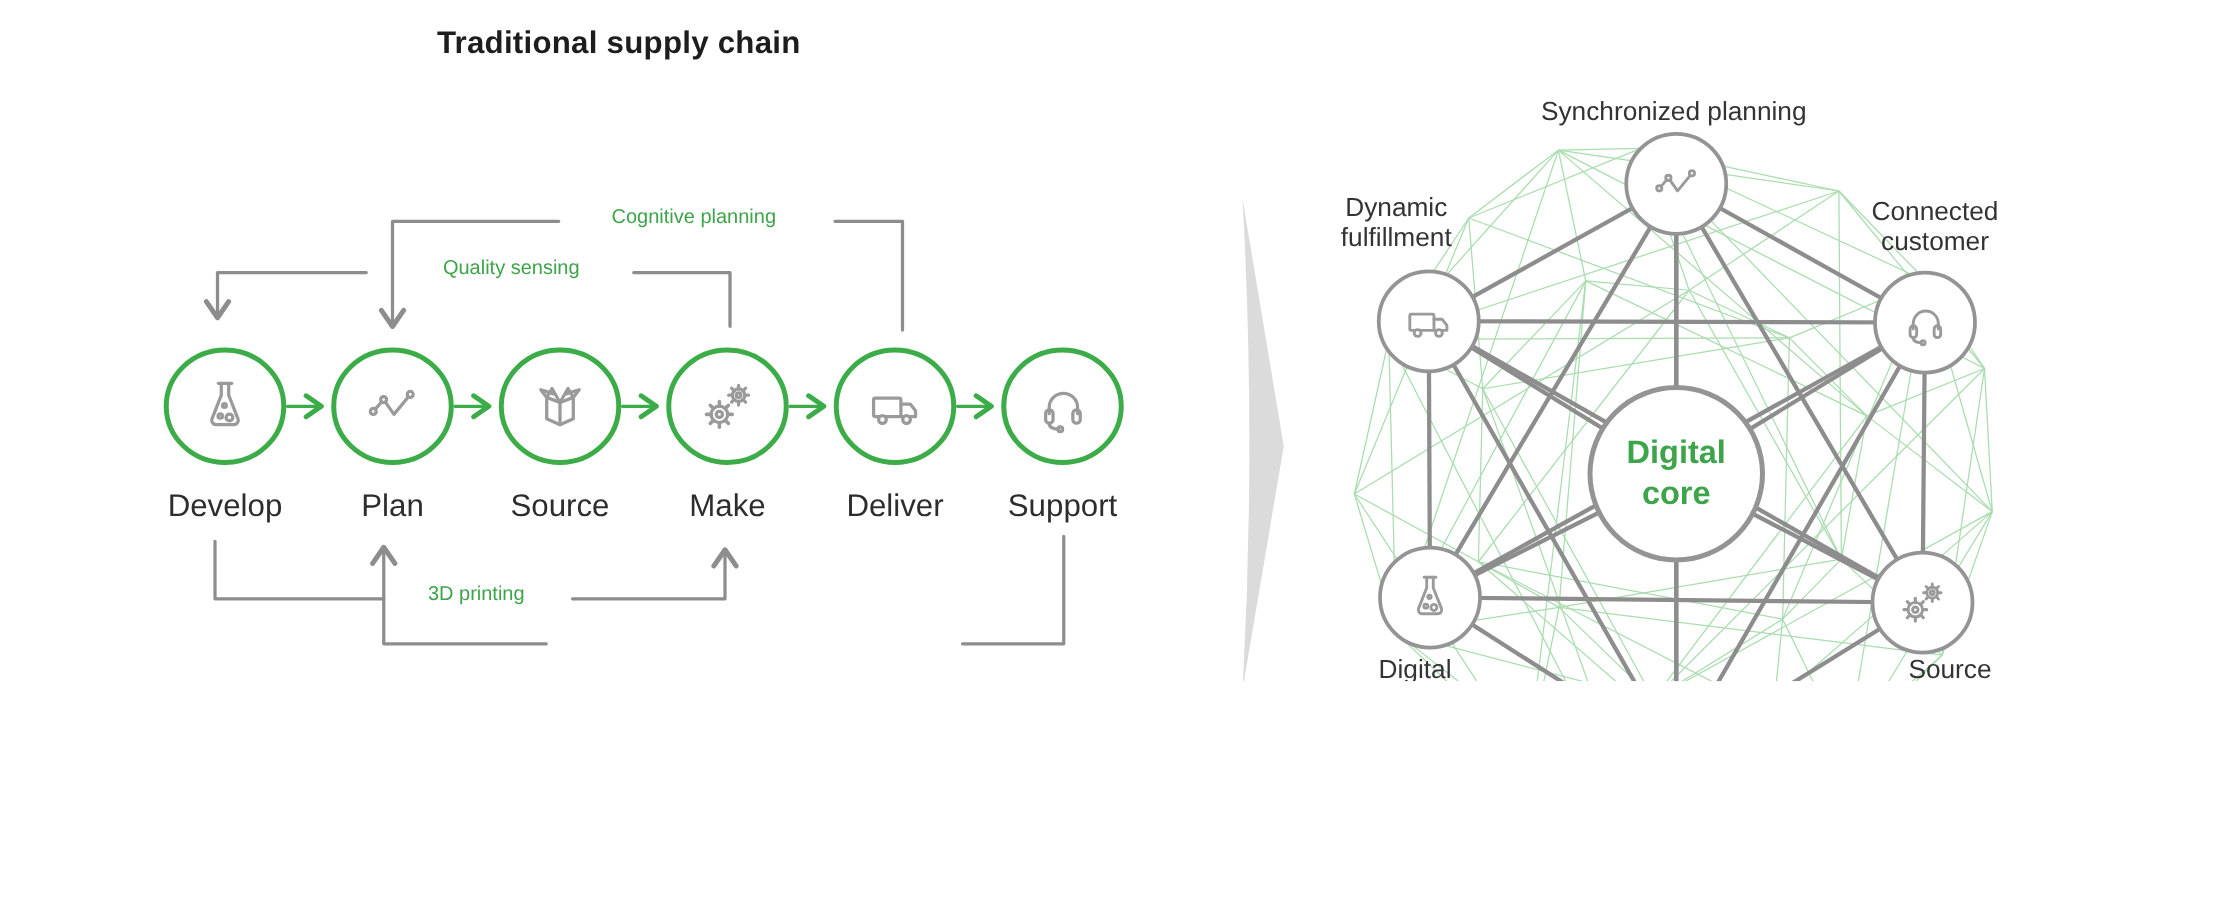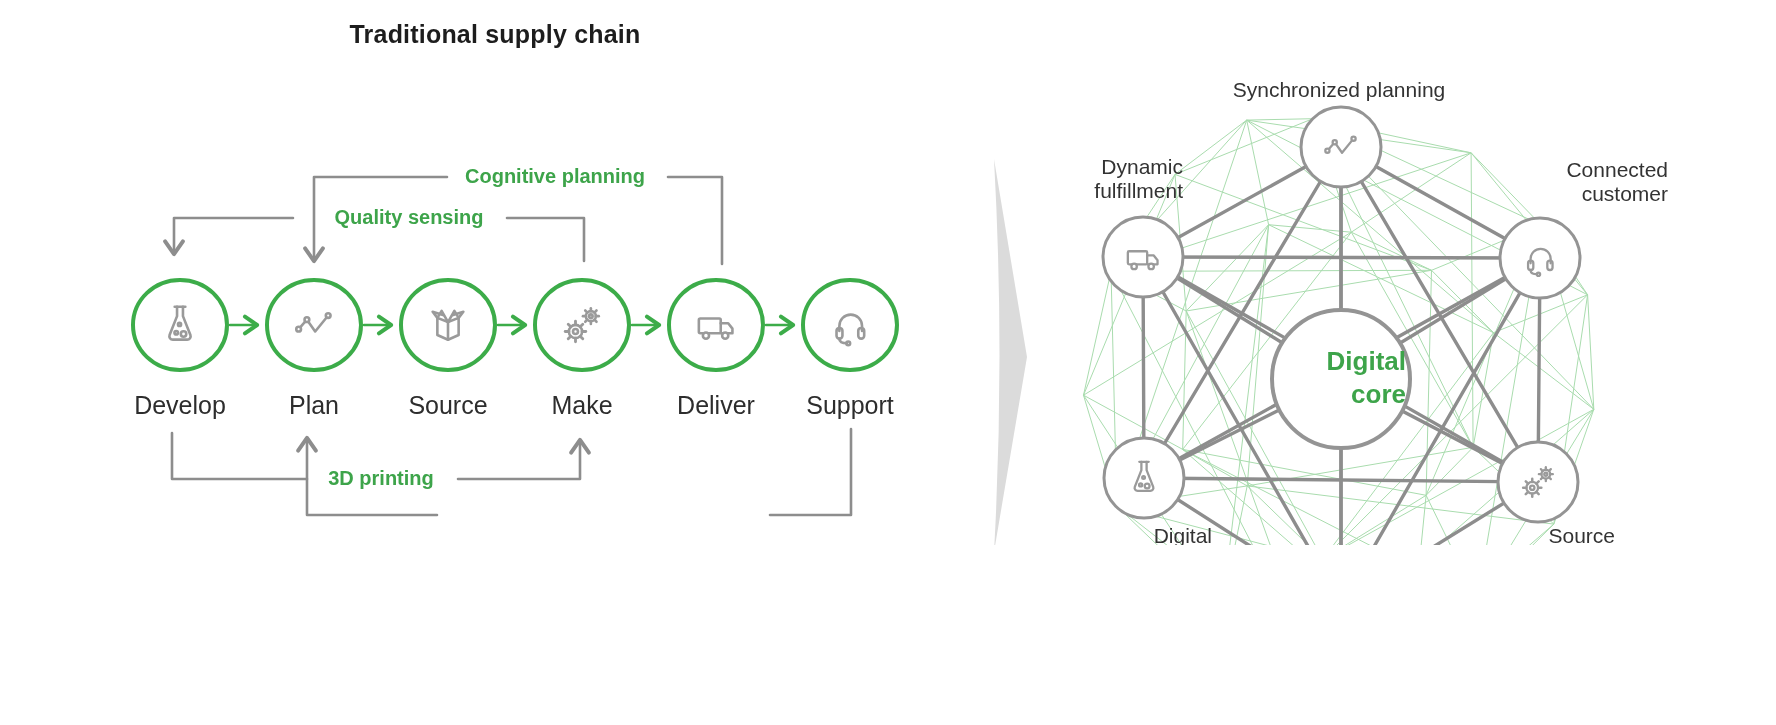--- a/index.html
+++ b/index.html
@@ -7,23 +7,23 @@
     --gray-line:#8d8d8d; --gray-icon:#9a9a9a; --node-ring:#949494;
     --dark:#1d1d1d; --label:#333333; --arrow-fill:#dbdbdb; --stage:#2d2d2d;
   }
   html,body{margin:0;padding:0;background:#ffffff;}
   .canvas{position:relative;width:1776px;height:545px;background:#fff;overflow:hidden;
           font-family:"Liberation Sans", sans-serif;}
   svg.scene{position:absolute;left:0;top:0;}
   .lbl{position:absolute;transform:translateX(-50%);white-space:nowrap;text-align:center;}
   .title{font-size:25px;font-weight:bold;color:var(--dark);letter-spacing:.2px;}
   .stage-lbl{font-size:25px;color:var(--stage);}
-  .green-lbl{font-size:20px;color:var(--green-text);font-weight:bold;}
-  .net-lbl{font-size:21px;color:var(--label);line-height:24px;white-space:normal;text-align:right;}
-  .core-lbl{font-size:26px;font-weight:bold;color:var(--green-text);line-height:33px;white-space:normal;text-align:right;}
+  .green-lbl{font-size:16px;color:var(--green-text);}
+  .net-lbl{font-size:21px;color:var(--label);line-height:24px;white-space:normal;}
+  .core-lbl{font-size:26px;font-weight:bold;color:var(--green-text);line-height:33px;white-space:normal;}
   .ring{fill:#ffffff;stroke:var(--green);stroke-width:4;}
   .node{fill:#ffffff;stroke:var(--node-ring);stroke-width:3;}
   .core{fill:#ffffff;stroke:var(--node-ring);stroke-width:4;}
   .conn{fill:none;stroke:var(--gray-line);stroke-width:2.6;stroke-linejoin:round;stroke-linecap:round;}
   .flow{stroke:var(--green);stroke-width:2.6;stroke-linecap:round;}
   .icon{stroke:var(--gray-icon);fill:none;stroke-width:2.2;stroke-linecap:round;stroke-linejoin:round;}
   #links line{stroke:var(--gray-line);stroke-width:3.4;stroke-linecap:round;}
   #mesh line{stroke:var(--mesh);stroke-width:1;}
 </style>
 </head>
@@ -299,17 +299,17 @@
 
   <div class="lbl stage-lbl" style="left:180px;top:391px">Develop</div>
   <div class="lbl stage-lbl" style="left:314px;top:391px">Plan</div>
   <div class="lbl stage-lbl" style="left:448px;top:391px">Source</div>
   <div class="lbl stage-lbl" style="left:582px;top:391px">Make</div>
   <div class="lbl stage-lbl" style="left:716px;top:391px">Deliver</div>
   <div class="lbl stage-lbl" style="left:850px;top:391px">Support</div>
 
   <div class="lbl net-lbl" style="left:1339px;top:78px">Synchronized planning</div>
   <div class="lbl net-lbl" style="left:1117px;top:155px;width:132px">Dynamic fulfillment</div>
-  <div class="lbl net-lbl" style="left:1602px;top:158px;width:132px">Connected customer</div>
+  <div class="lbl net-lbl" style="left:1548px;top:158px;width:132px">Connected customer</div>
   <div class="lbl net-lbl" style="left:1132px;top:524px;width:160px">Digital development</div>
   <div class="lbl net-lbl" style="left:1560px;top:524px;width:110px">Source factory</div>
   <div class="lbl core-lbl" style="left:1341px;top:345px;width:130px">Digital core</div>
 </div>
 
 </body></html>

